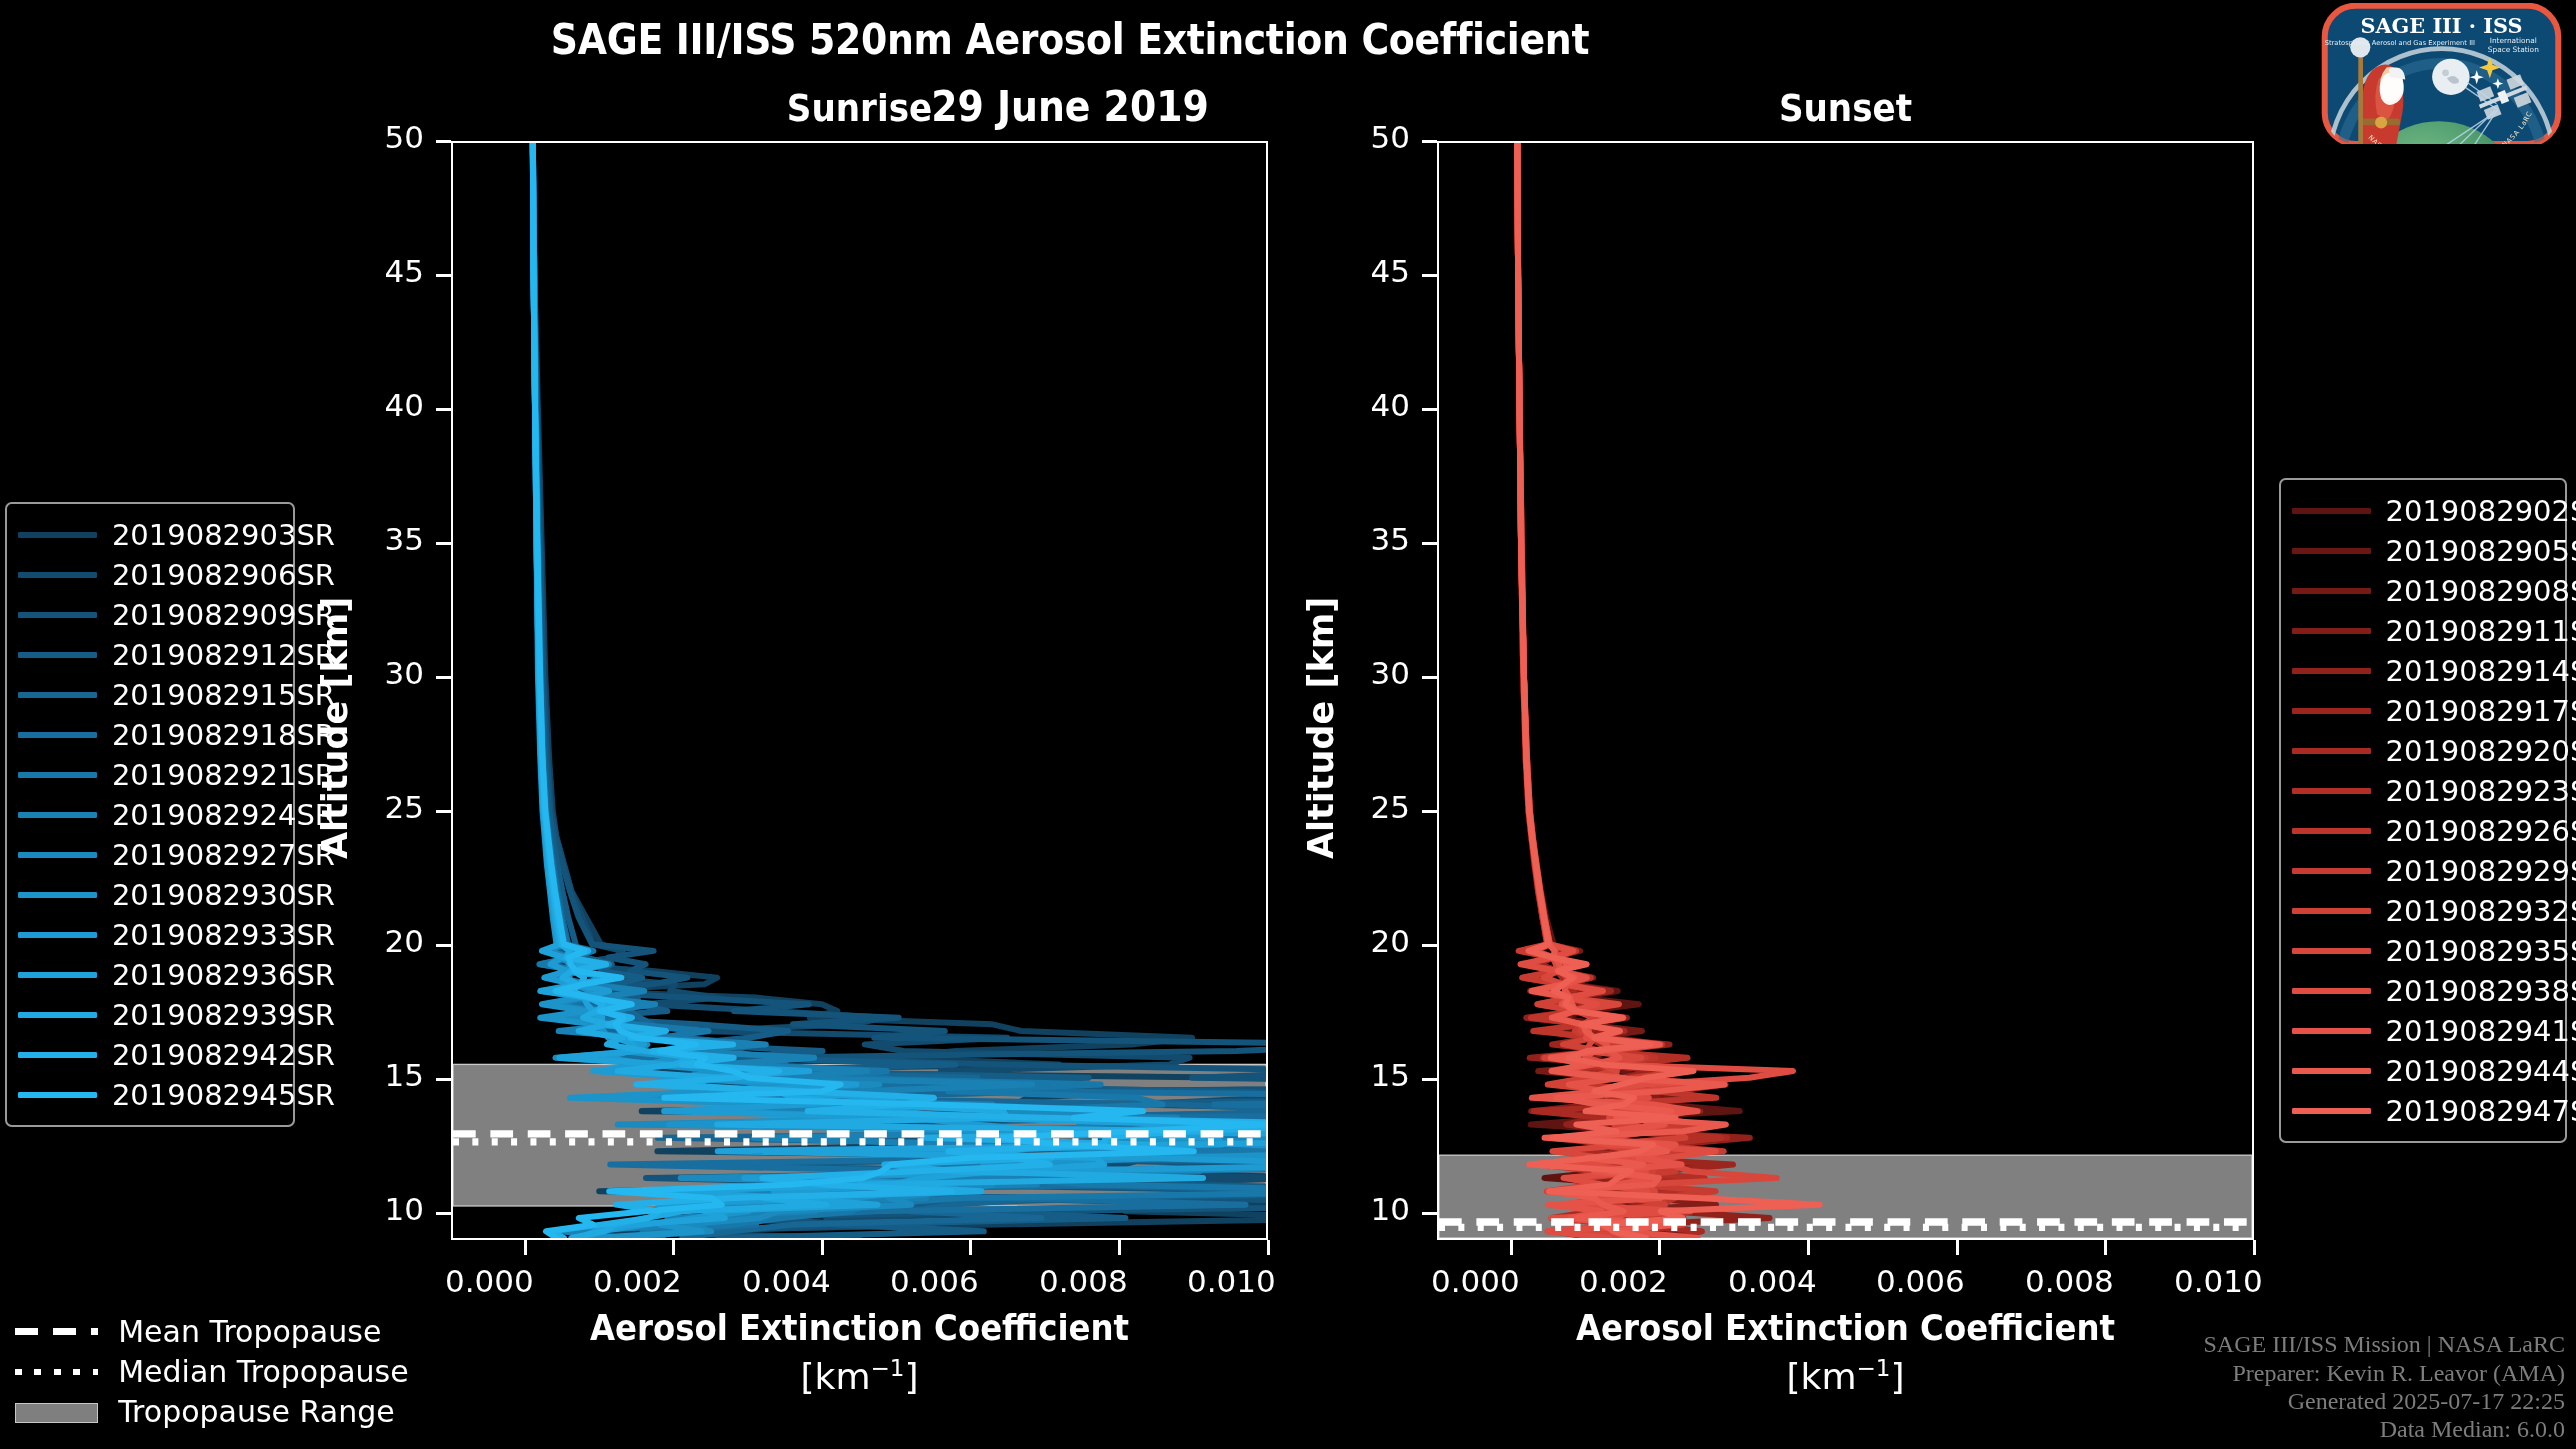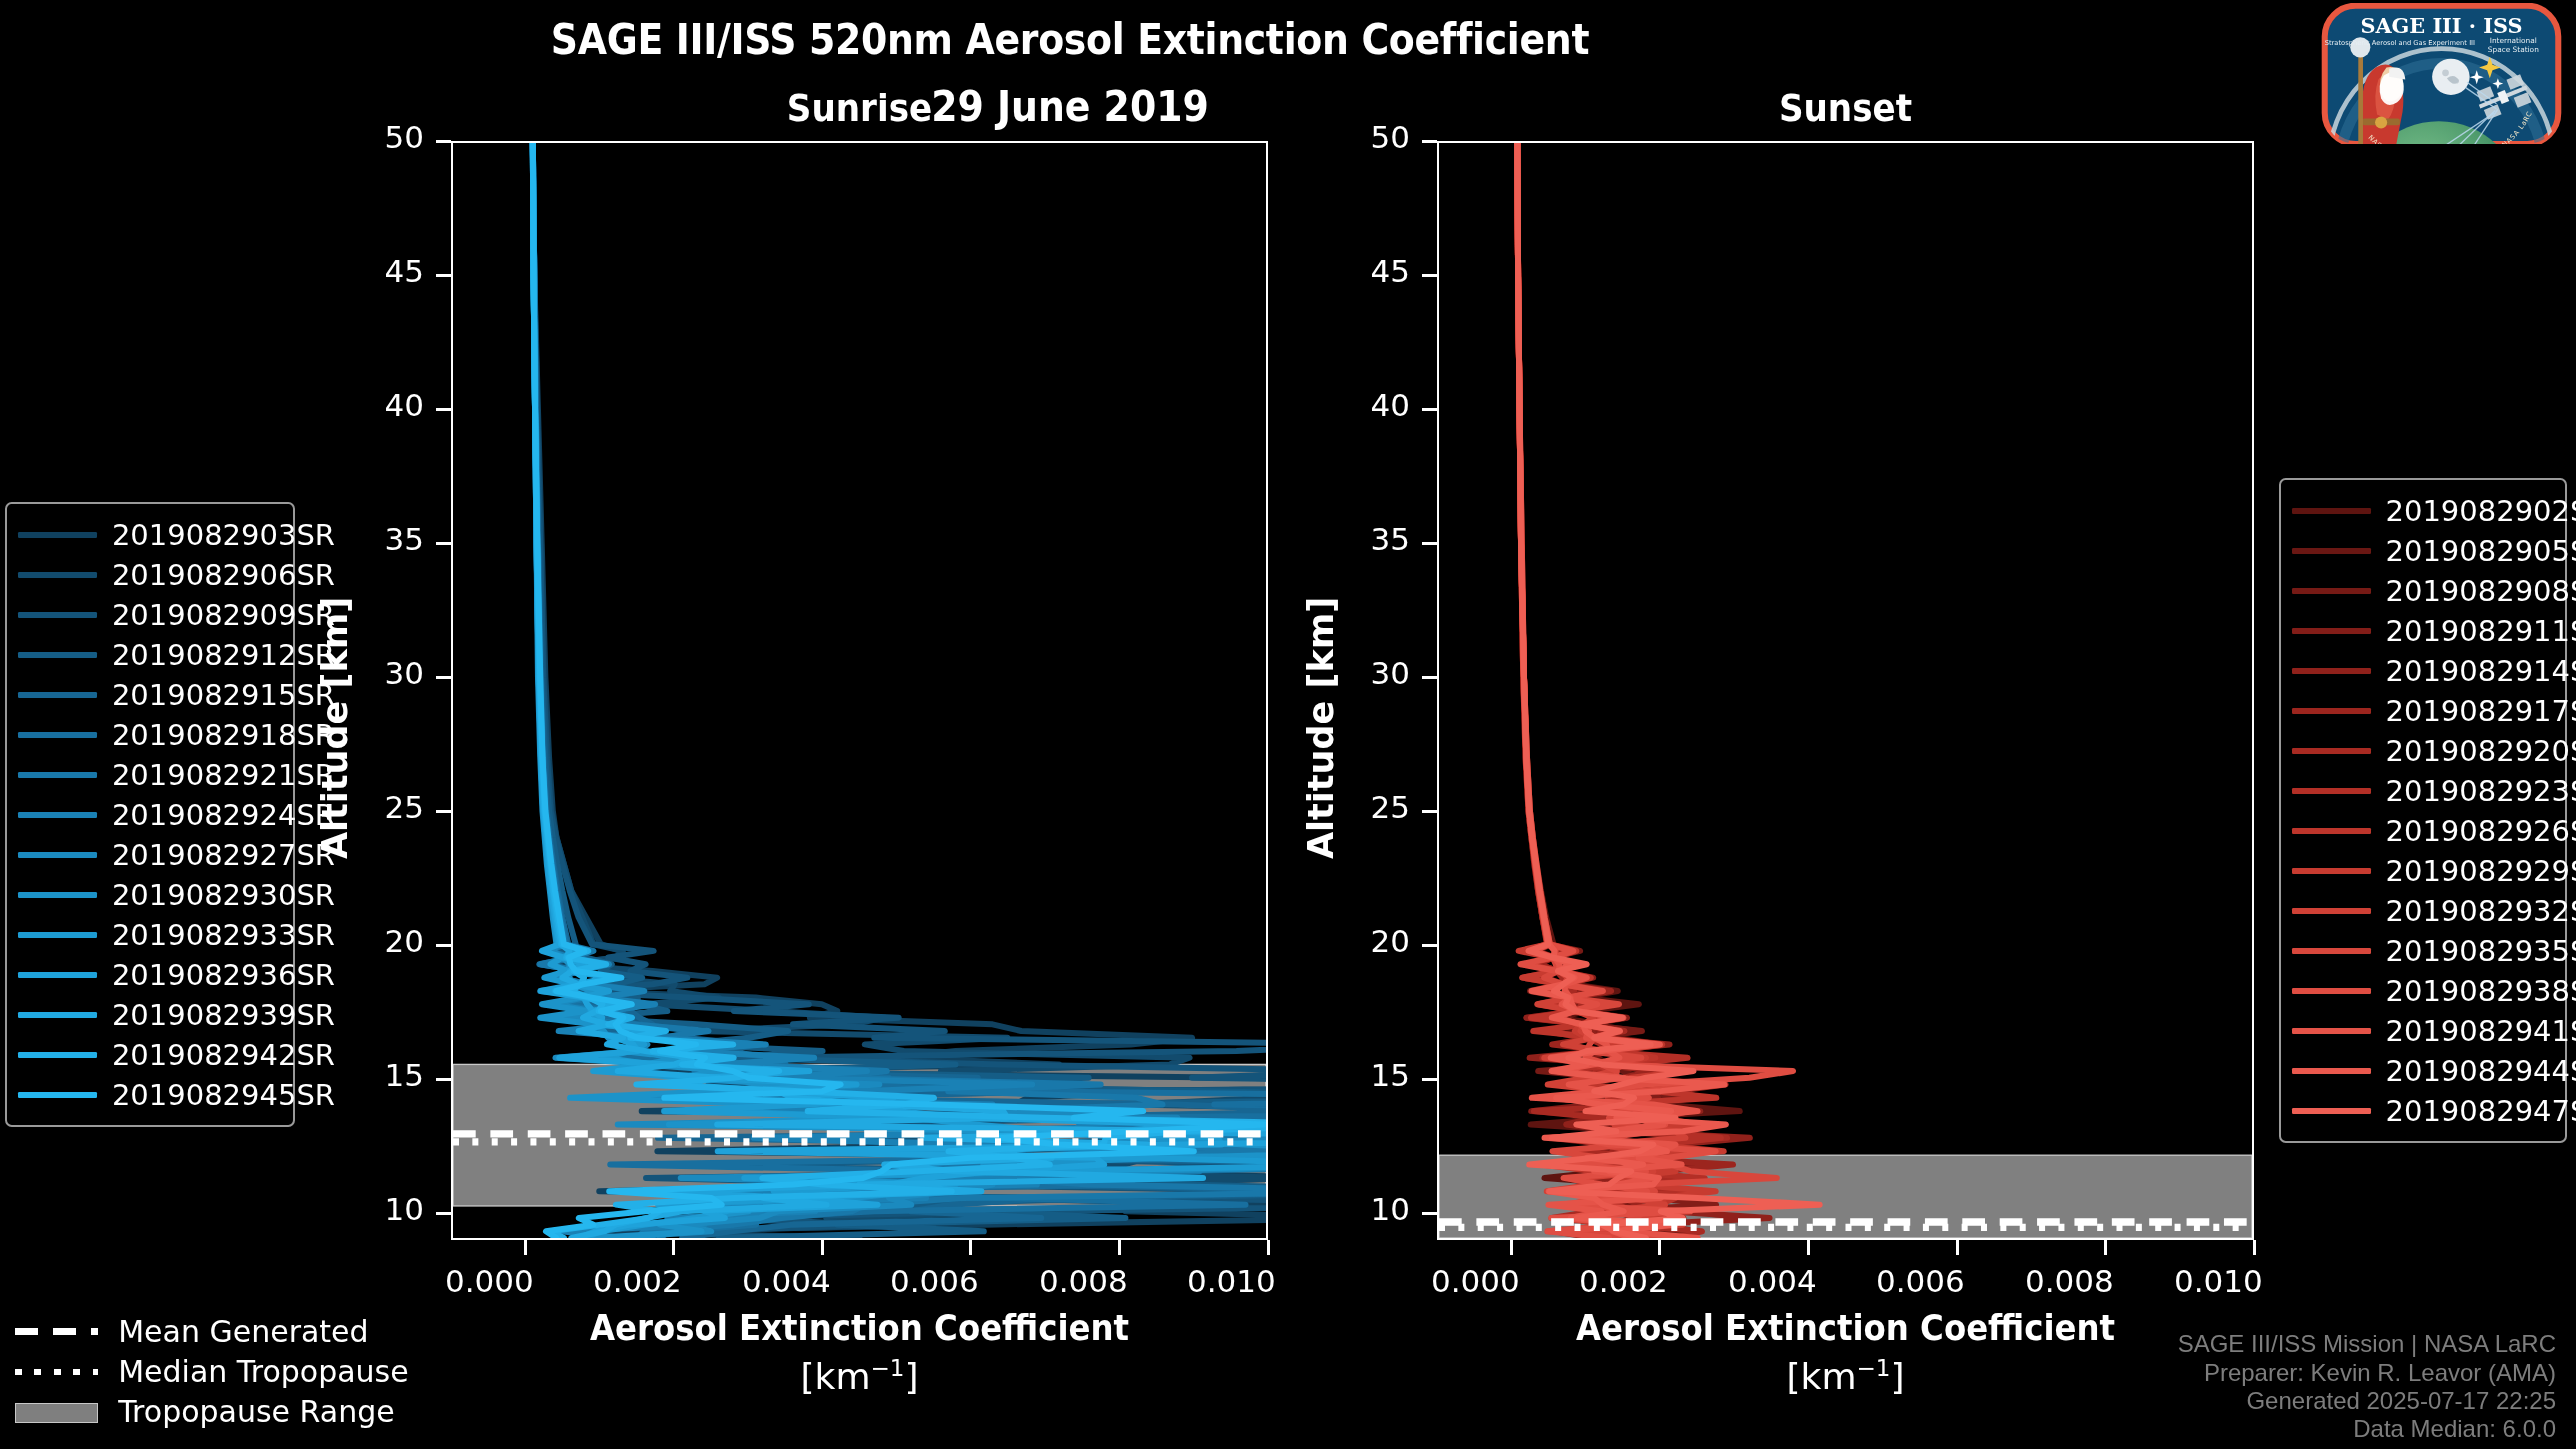--- a/index.html
+++ b/index.html
@@ -64,22 +64,22 @@
   .tl-text{font-size:30px;color:#fff;white-space:nowrap;
       font-family:"DejaVu Sans","Liberation Sans",sans-serif;}
   .key-dashed{position:absolute;left:5.4px;top:7.4px;width:83px;height:6.7px;
       background:repeating-linear-gradient(to right,#fff 0 23px,transparent 23px 38px);}
   .key-dotted{position:absolute;left:5.4px;top:8px;width:83px;height:6px;
       background:repeating-linear-gradient(to right,#fff 0 6.7px,transparent 6.7px 19.5px);}
   .key-band{position:absolute;left:5.4px;top:2px;width:83px;height:20px;
       background:#7f7f7f;border:1.3px solid #c8c8c8;box-sizing:border-box;}
 
   
-  #credits{position:absolute;right:20px;bottom:5.4px;text-align:right;color:#7d7d7d;
-      font-size:24px;line-height:1.18;font-family:Liberation Sans, sans-serif;}
+  #credits{position:absolute;right:11px;bottom:5.4px;text-align:right;color:#7d7d7d;
+      font-size:24px;line-height:1.18;font-family:Liberation Serif, serif;}
 
   
   #logo{position:absolute;left:2314px;top:2.7px;width:255px;height:141px;}
 </style>
 </head>
 <body>
 
 <div id="main-title">SAGE III/ISS 520nm Aerosol Extinction Coefficient</div>
 <div id="date-title">29 June 2019</div>
 <div id="sunrise-title">Sunrise</div>
@@ -334,21 +334,21 @@
       <span class="leg-swatch" style="background: rgb(238, 95, 84);"></span>
       <span class="leg-text">2019082947SS</span>
     </div>
   </div>
 
 <div id="tropo-legend">
   <div class="tl-row">
     <span class="tl-key">
         <i class="key-dashed"></i>
       </span>
-    <span class="tl-text">Mean Generated</span>
+    <span class="tl-text">Mean Tropopause</span>
   </div>
   <div class="tl-row">
     <span class="tl-key">
         <i class="key-dotted"></i>
       </span>
     <span class="tl-text">Median Tropopause</span>
   </div>
   <div class="tl-row">
     <span class="tl-key">
         <i class="key-band"></i>

